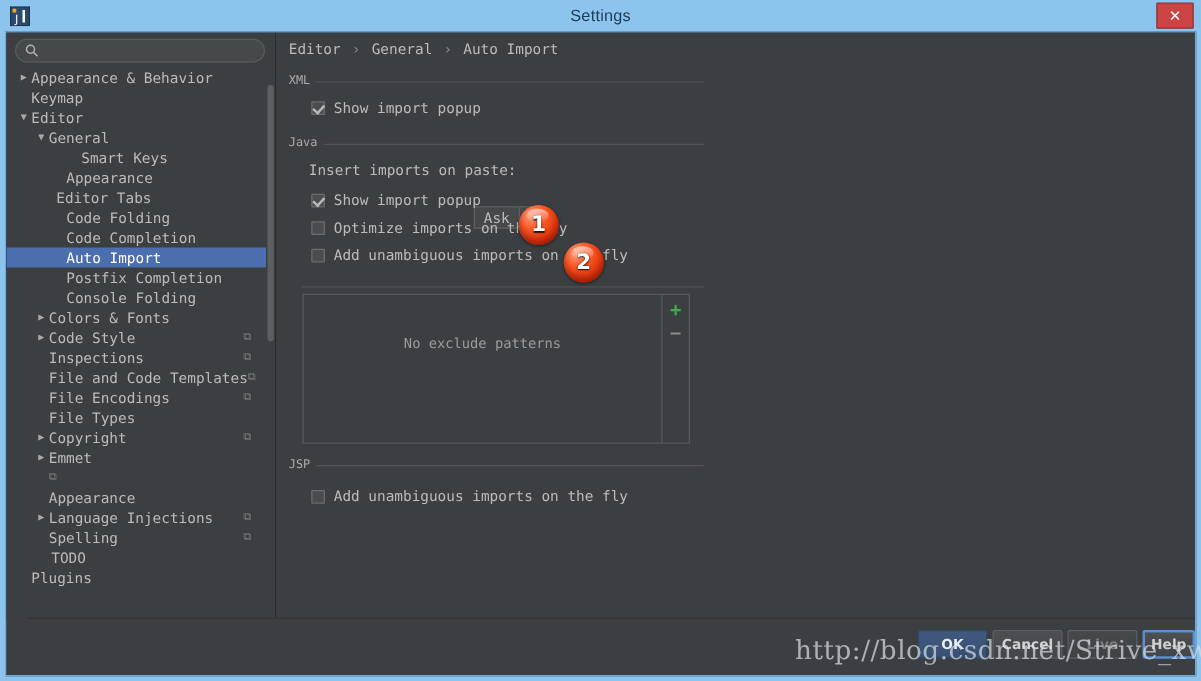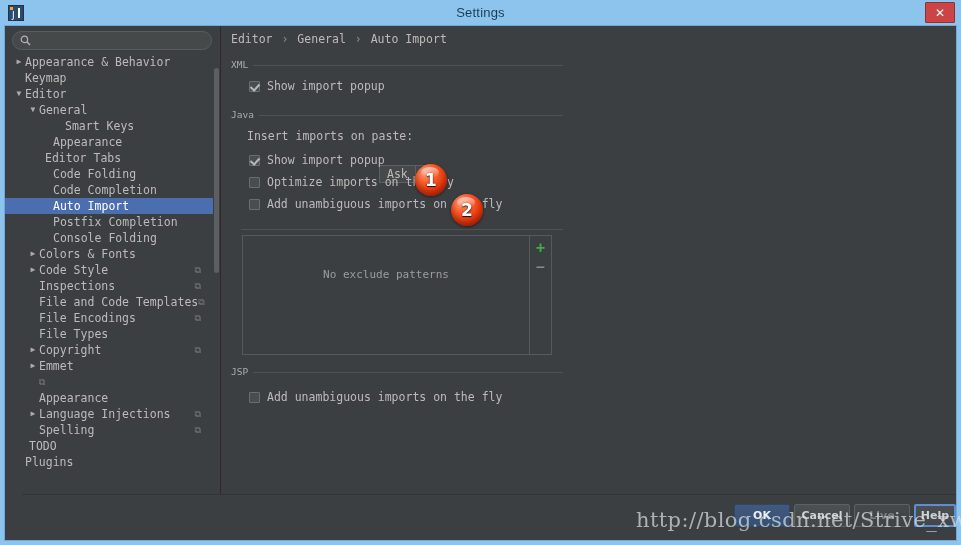--- a/index.html
+++ b/index.html
@@ -523,21 +523,21 @@
           <div class="tree-row" style="padding-left: 22px;">
             <span class="tree-arrow">▶</span>
             <span class="tree-label">Language Injections</span>
             <span class="tree-badge">⧉</span>
           </div>
           <div class="tree-row" style="padding-left: 22px;">
             <span class="tree-arrow"></span>
             <span class="tree-label">Spelling</span>
             <span class="tree-badge">⧉</span>
           </div>
-          <div class="tree-row" style="padding-left: 12px;">
+          <div class="tree-row" style="padding-left: 24px;">
             <span class="tree-arrow"></span>
             <span class="tree-label">TODO</span>
             <span class="tree-badge"></span>
           </div>
           <div class="tree-row" style="padding-left: 8px;">
             <span class="tree-arrow"></span>
             <span class="tree-label">Plugins</span>
             <span class="tree-badge"></span>
           </div>
         </div>

